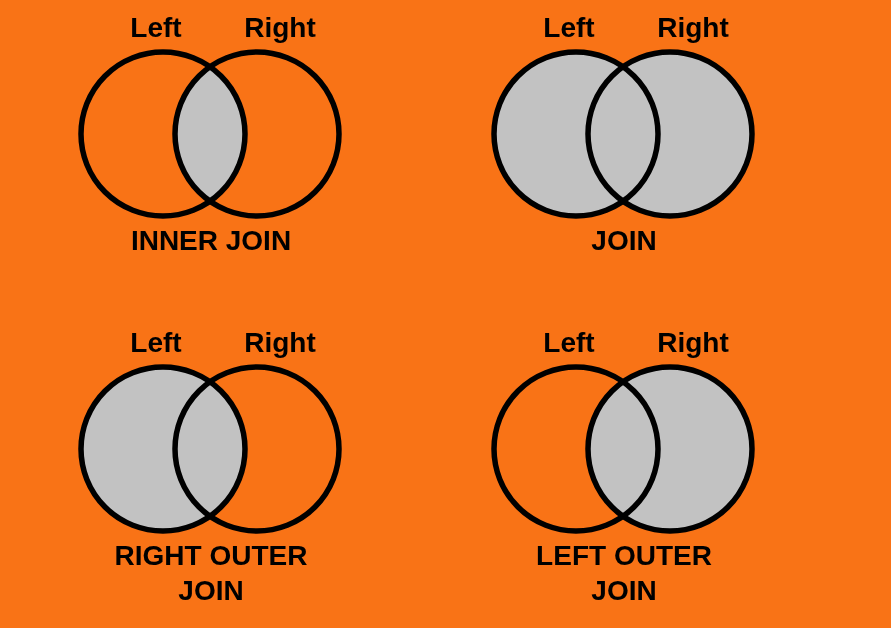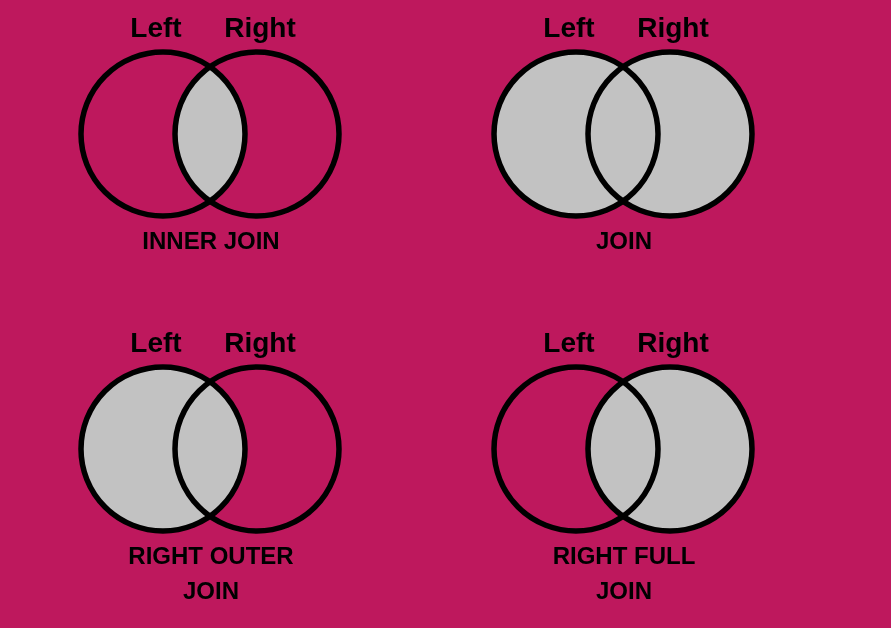--- a/index.html
+++ b/index.html
@@ -5,21 +5,21 @@
   html, body {
     margin: 0;
     padding: 0;
     background: #ffffff;
     font-family: "Liberation Sans", sans-serif;
   }
   .canvas {
     position: relative;
     width: 891px;
     height: 628px;
-    background: #be185d;
+    background: #f97316;
     overflow: hidden;
   }
   .venn-block {
     position: absolute;
     width: 270px;
     margin: 0;
   }
   .block-1 { left: 76px;  top: 8px;   }
   .block-2 { left: 489px; top: 8px;   }
   .block-3 { left: 76px;  top: 323px; }
@@ -32,21 +32,21 @@
     font-weight: 700;
     color: #000000;
   }
   .set-label {
     position: absolute;
     transform: translateX(-50%);
     line-height: 40px;
     white-space: nowrap;
   }
   .pos-left  { left: 80px;  }
-  .pos-right { left: 184px; }
+  .pos-right { left: 204px; }
 
   .venn svg { display: block; }
 
   .fill-left, .fill-right, .lens {
     fill: transparent;
     stroke: none;
   }
   .venn[data-shade="intersection"] .lens,
   .venn[data-shade="both"] .fill-left,
   .venn[data-shade="both"] .fill-right,
@@ -56,21 +56,21 @@
   }
   .outline {
     fill: none;
     stroke: #000000;
     stroke-width: 5.5;
   }
 
   .caption {
     margin: 3px 0 0 0;
     text-align: center;
-    font-size: 24px;
+    font-size: 28px;
     font-weight: 700;
     line-height: 35px;
     color: #000000;
     white-space: nowrap;
   }
 </style>
 </head>
 <body>
 
 <div class="canvas">
@@ -142,18 +142,18 @@
     <div class="venn" data-shade="right">
       <svg viewBox="0 0 268 172" width="268" height="172">
         <circle class="fill-left" cx="87" cy="86" r="82"></circle>
         <circle class="fill-right" cx="181" cy="86" r="82"></circle>
         <path class="lens" d="M134 18.8 A82 82 0 0 1 134 153.2 A82 82 0 0 1 134 18.8 Z"></path>
         <circle class="outline" cx="87" cy="86" r="82"></circle>
         <circle class="outline" cx="181" cy="86" r="82"></circle>
       </svg>
     </div>
     <figcaption class="caption">
-      <div>RIGHT FULL</div>
+      <div>LEFT OUTER</div>
       <div>JOIN</div>
     </figcaption>
   </figure>
 
 </div>
 
 </body></html>

